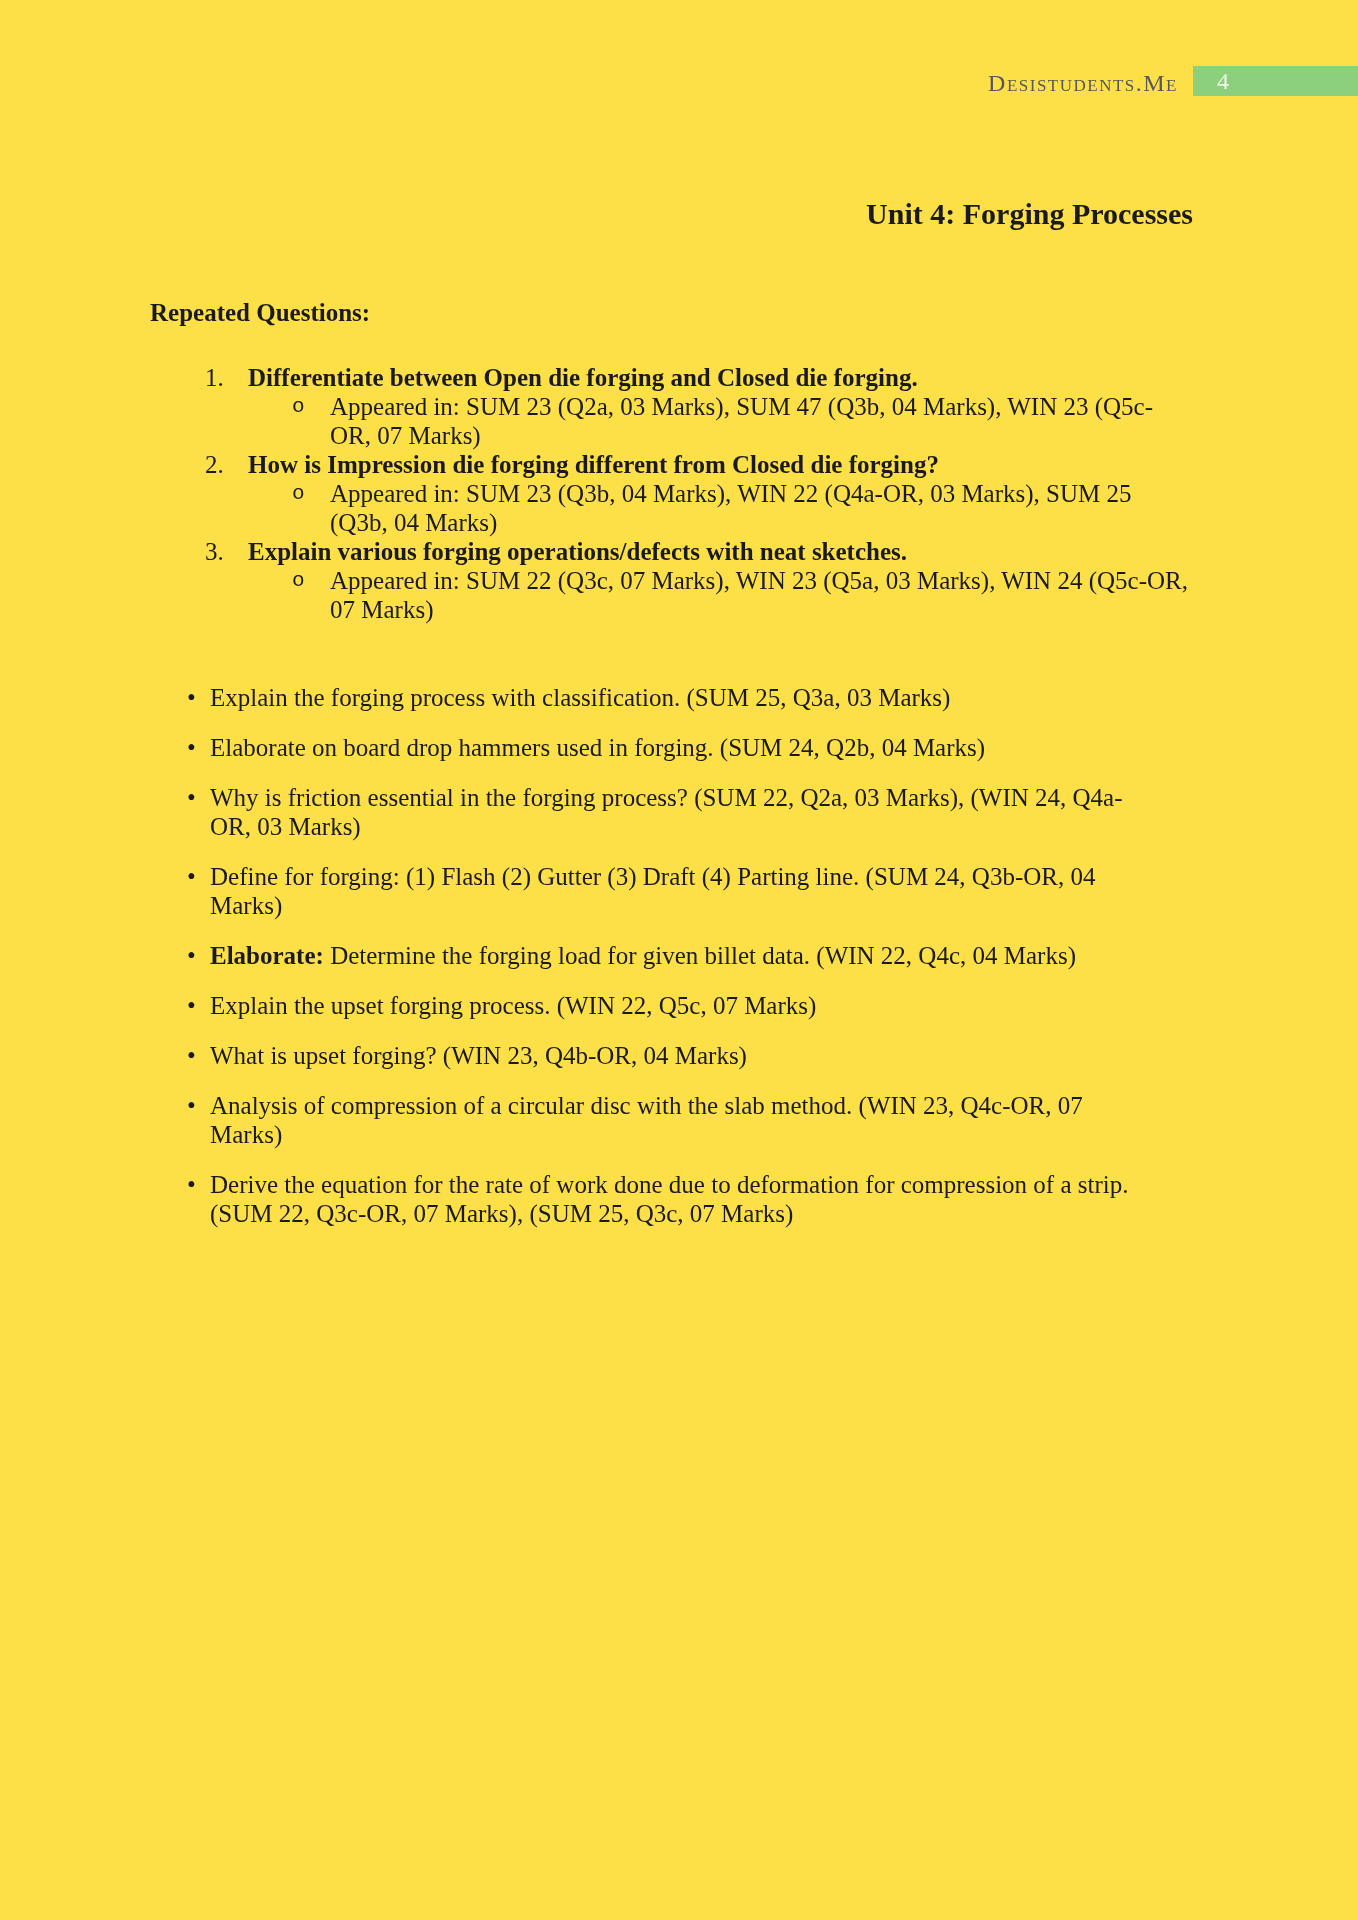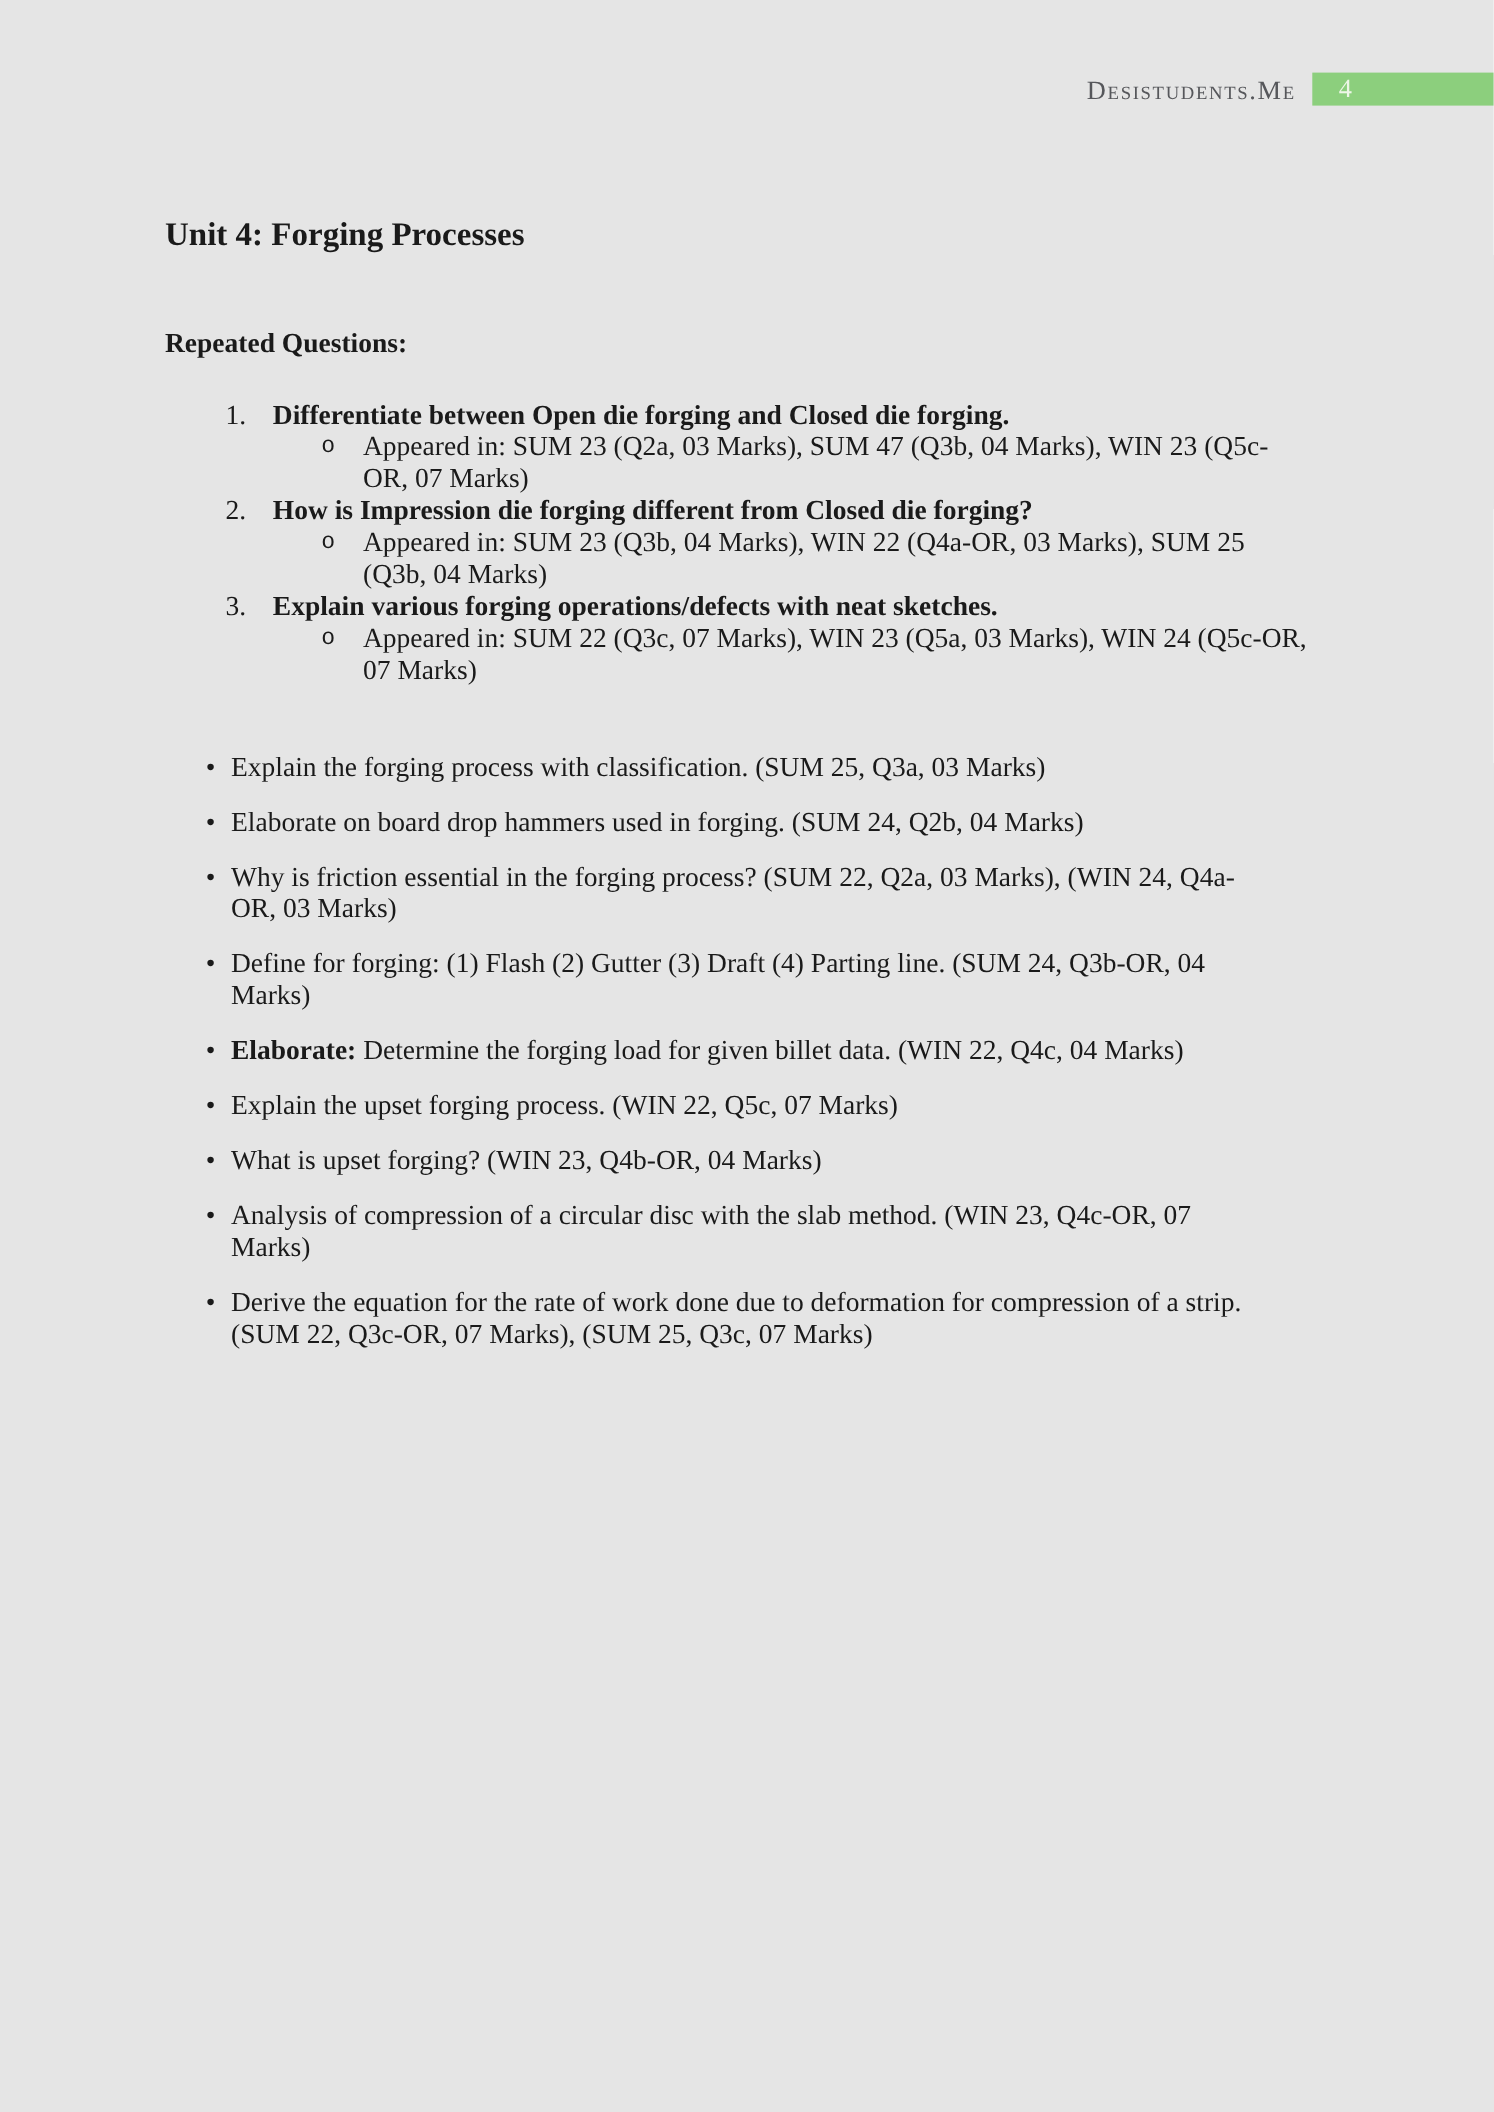--- a/index.html
+++ b/index.html
@@ -1,20 +1,20 @@
 <!DOCTYPE html>
 <html><head>
 <meta charset="utf-8">
 <style>
   html, body { margin:0; padding:0; background:#ffffff; }
   .page {
     position: relative;
     width: 1358px;
     height: 1920px;
-    background: #e5e5e5;
+    background: #fde047;
     font-family: "Liberation Serif", "DejaVu Serif", serif;
     color: #1a1a1a;
     overflow: hidden;
   }
   
   .site {
     position: absolute;
     top: 69px;
     right: 180px;
     font-variant: small-caps;
@@ -42,21 +42,21 @@
     position: absolute;
     left: 150px;
     top: 0;
     width: 1043px;
   }
   .title {
     margin: 196px 0 0 0;
     font-size: 30px;
     line-height: 36px;
     font-weight: bold;
-    text-align: left;
+    text-align: right;
   }
   .sec {
     margin: 66px 0 0 0;
     font-size: 25px;
     line-height: 29px;
     font-weight: bold;
   }
   .sec2 { margin-top: 51px; }
   .body-text { font-size: 25px; line-height: 29px; }
   .numlist { margin-top: 36px; }

